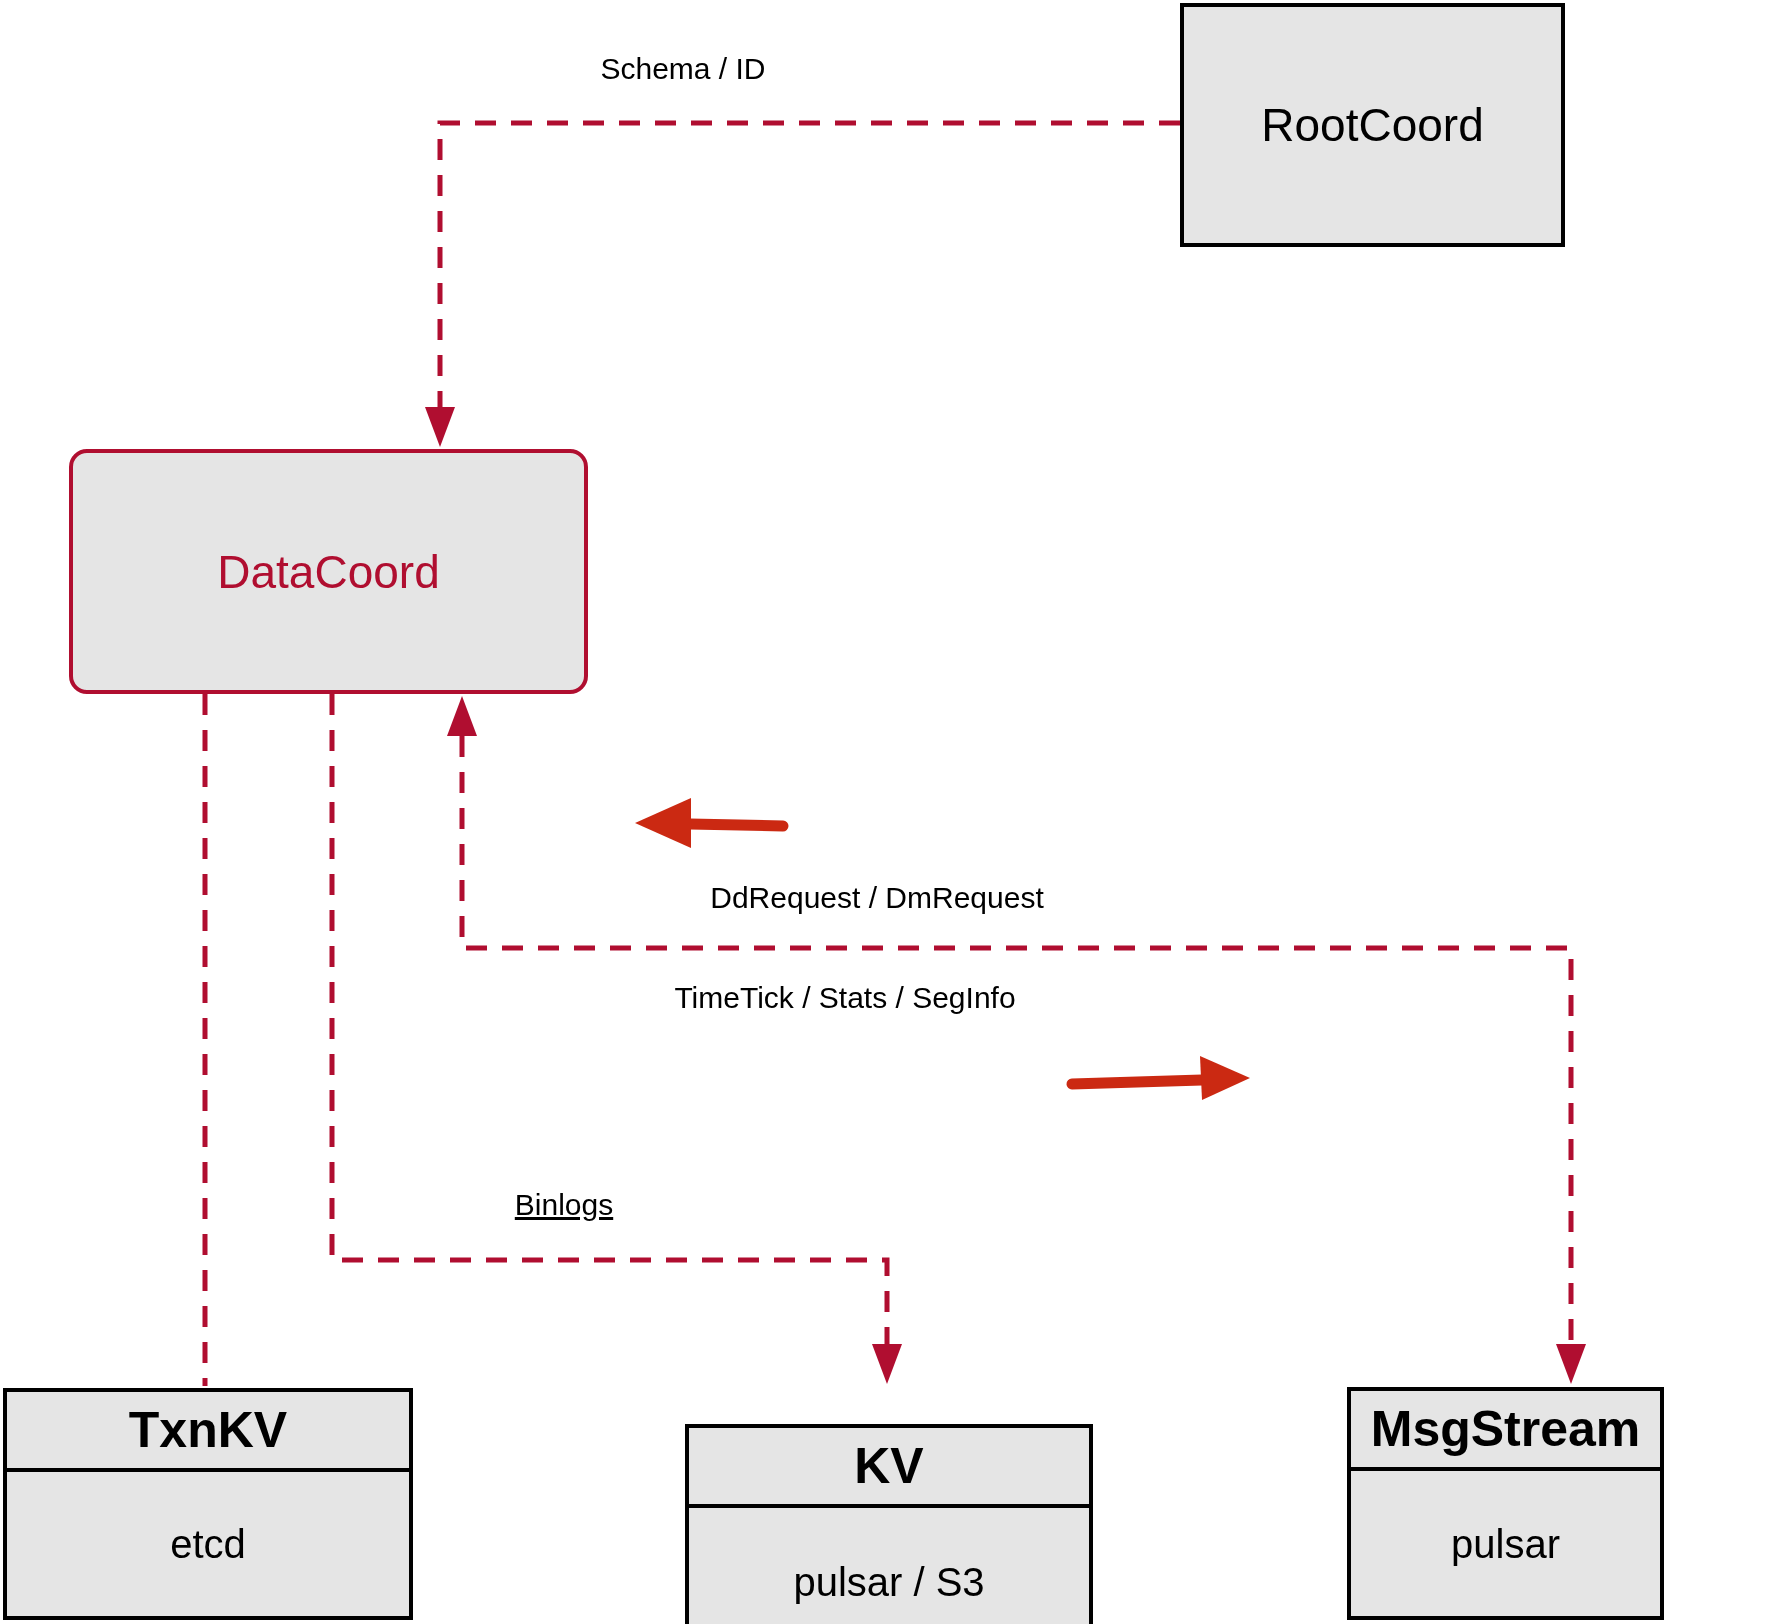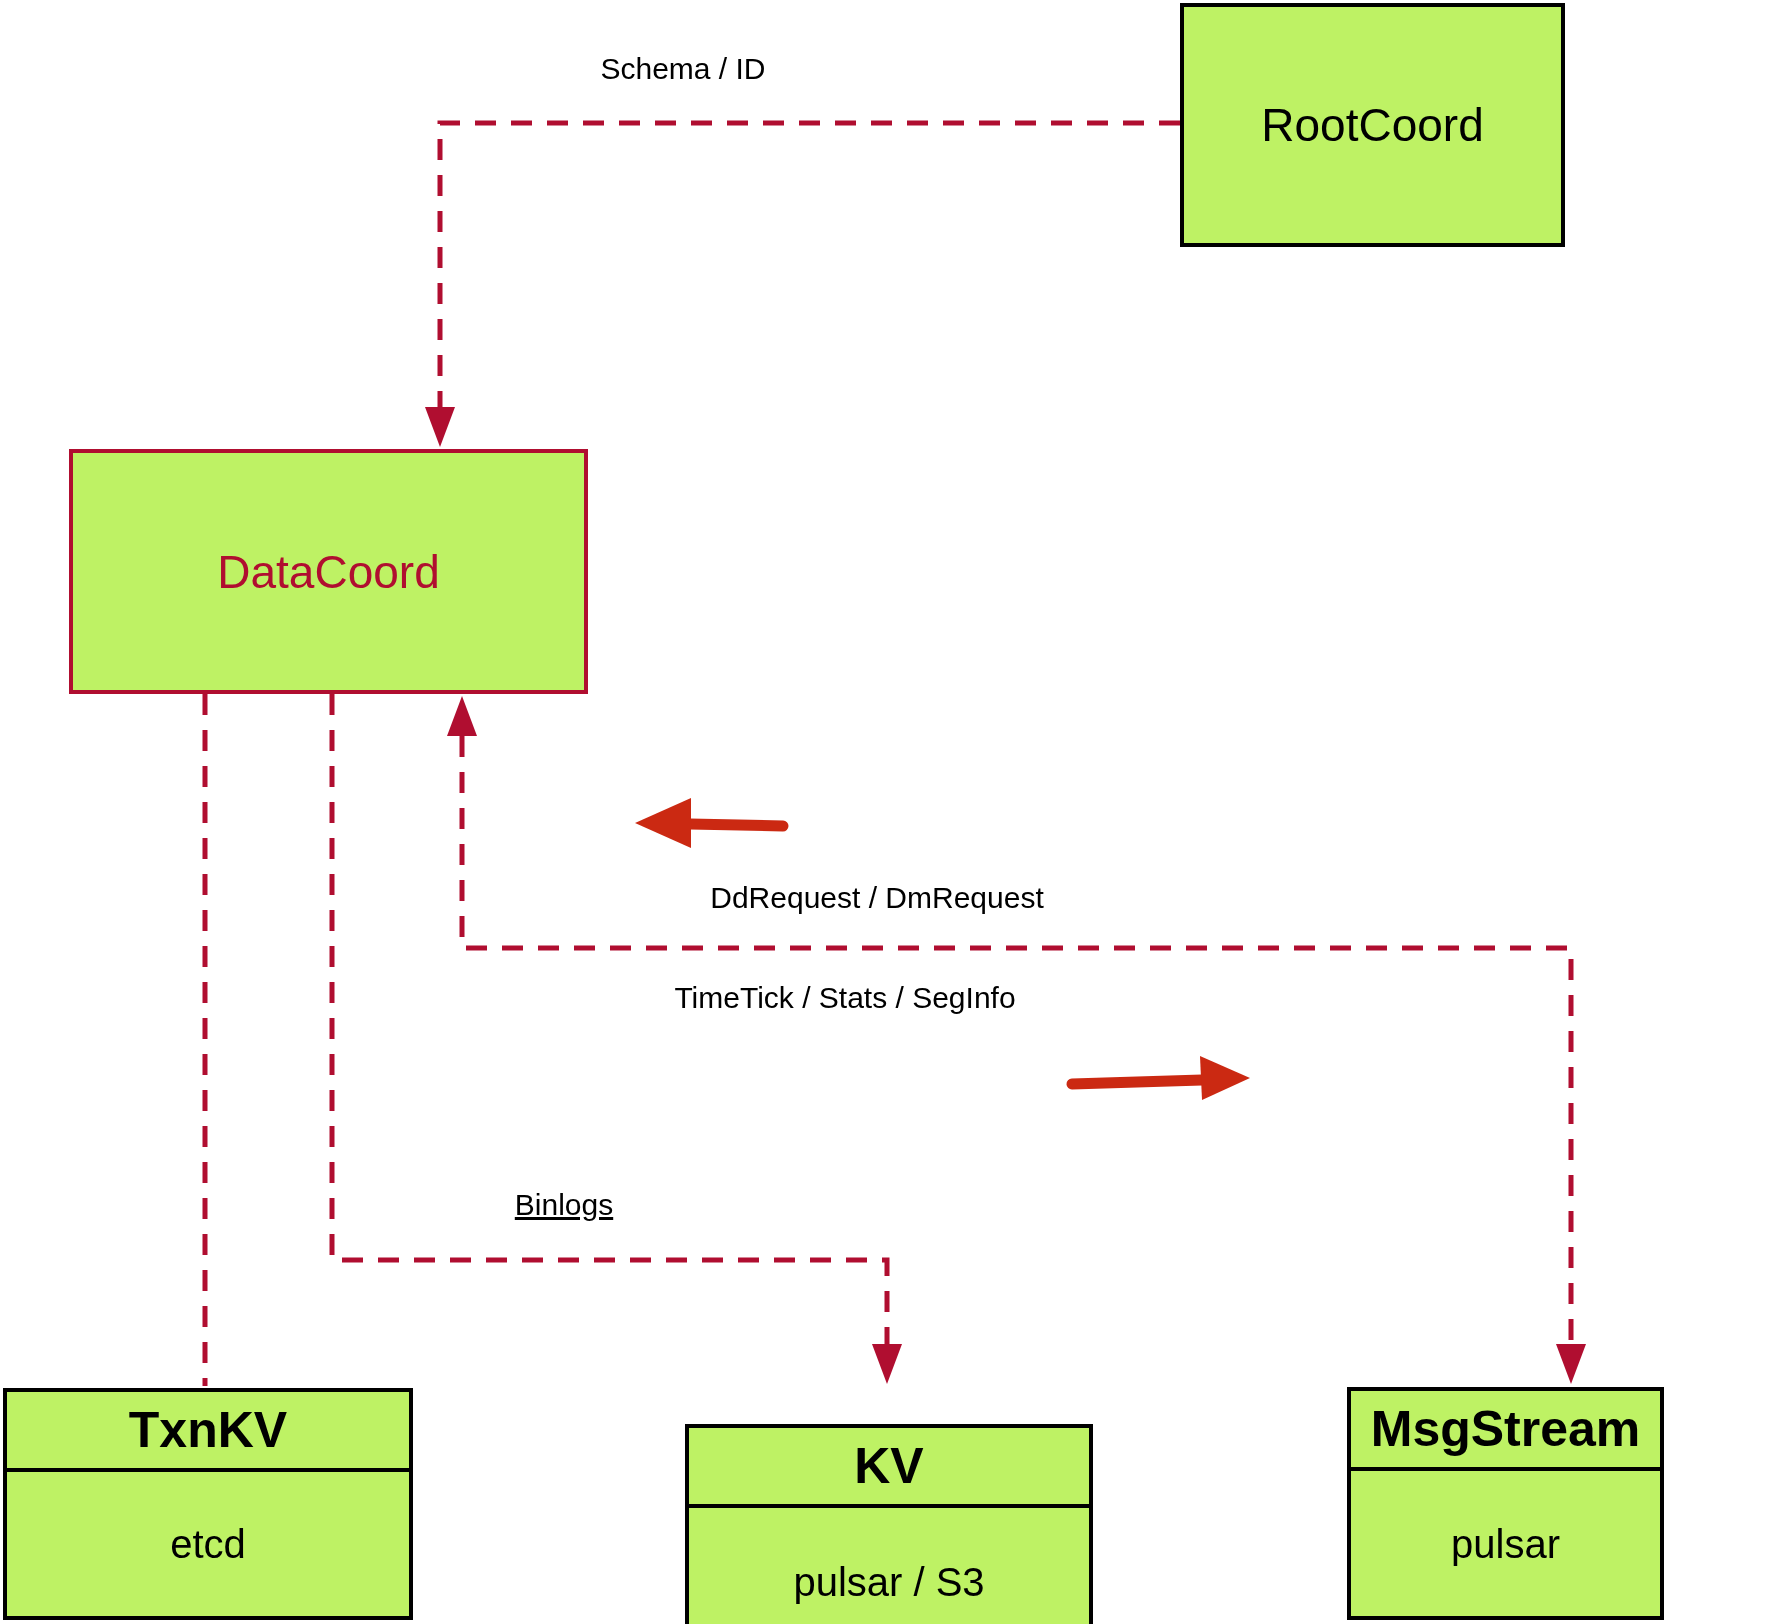--- a/index.html
+++ b/index.html
@@ -8,37 +8,37 @@
     background:var(--background,#fff);
     font-family:"Liberation Sans",sans-serif;color:var(--text-black,#000);
   }
   .connectors{position:absolute;left:0;top:0;width:1781px;height:1624px;}
   .dashed{fill:none;stroke:var(--dashed-line-crimson,#B00E30);stroke-width:5;stroke-dasharray:21 15;}
   .arrowhead{fill:var(--dashed-line-crimson,#B00E30);stroke:none;}
   .solid-shaft{fill:none;stroke:var(--solid-arrow-red,#CB2912);stroke-width:11;stroke-linecap:round;}
   .solid-head{fill:var(--solid-arrow-red,#CB2912);stroke:none;}
   .node{
     position:absolute;box-sizing:border-box;border:4px solid var(--box-border-black,#000);
-    background:#bef264;display:flex;align-items:center;justify-content:center;
+    background:#e5e5e5;display:flex;align-items:center;justify-content:center;
   }
   .node--plain{font-size:46px;}
   .node--crimson{border-color:var(--dashed-line-crimson,#B00E30);color:var(--dashed-line-crimson,#B00E30);}
   .node--stack{flex-direction:column;align-items:stretch;justify-content:flex-start;}
   .node__hdr{
     box-sizing:content-box;height:76px;border-bottom:4px solid var(--box-border-black,#000);
     display:flex;align-items:center;justify-content:center;font-weight:bold;font-size:50px;
   }
   .node__bdy{
     flex:1;display:flex;flex-direction:column;align-items:center;justify-content:center;
     font-size:40px;line-height:1.55;
   }
   .edge-label{position:absolute;font-size:30px;line-height:1.15;text-align:center;white-space:nowrap;}
   
   #rootcoord{left:1180px;top:3px;width:385px;height:244px;}
-  #datacoord{left:69px;top:449px;width:519px;height:245px;}
+  #datacoord{left:69px;top:449px;width:519px;height:245px;border-radius:18px;}
   #txnkv{left:3px;top:1388px;width:410px;height:232px;}
   #kv{left:685px;top:1385px;width:408px;height:235px;margin-top:39px;}
   #msgstream{left:1347px;top:1387px;width:317px;height:233px;}
   
   #lbl-schema{left:483px;top:52px;width:400px;}
   #lbl-ddreq{left:627px;top:881px;width:500px;}
   #lbl-timetick{left:595px;top:981px;width:500px;}
   #lbl-binlogs{left:414px;top:1188px;width:300px;text-decoration:underline;}
 </style>
 </head>

